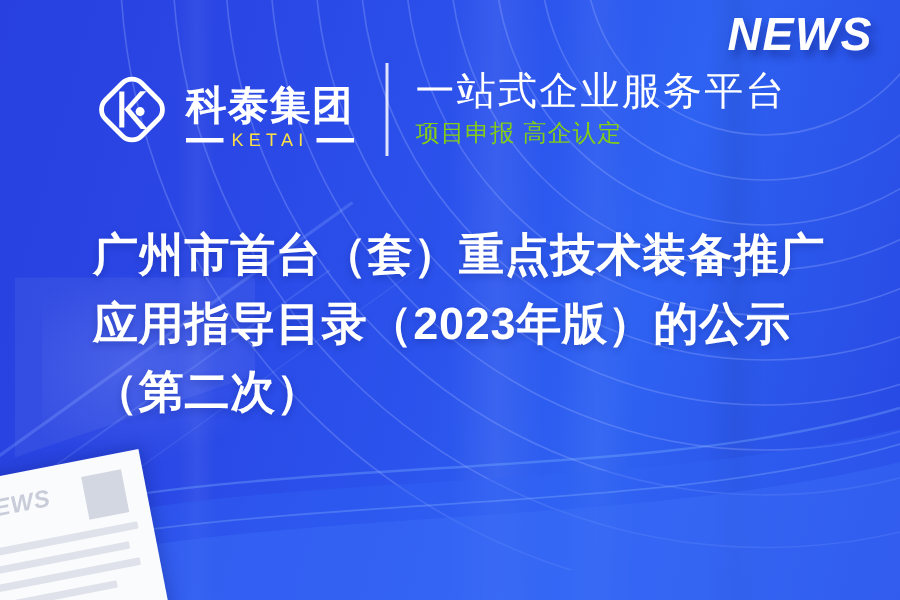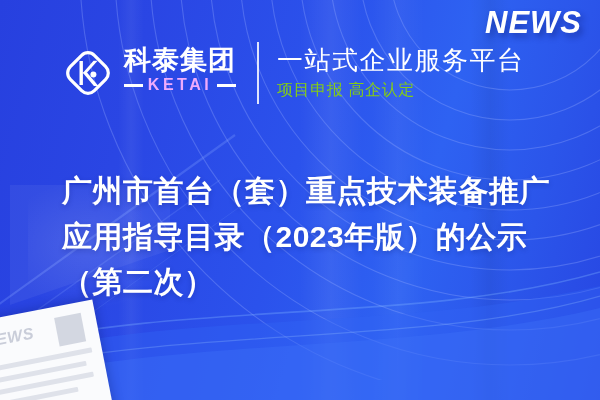--- a/index.html
+++ b/index.html
@@ -89,21 +89,21 @@
     position: absolute;
     left: 0;
     top: 34px;
     width: 600px;
     height: 78px;
     display: flex;
     align-items: center;
   }
   .logo-block {
     display: flex;
-    align-items: flex-start;
+    align-items: flex-end;
     margin-left: 62px;
   }
   .logo-mark {
     width: 52px;
     height: 52px;
     flex: 0 0 auto;
   }
   .logo-words {
     margin-left: 10px;
     display: flex;
@@ -123,23 +123,23 @@
     align-items: center;
     margin-top: 3px;
   }
   .logo-dash {
     height: 3px;
     background: #ffffff;
     flex: 1 1 auto;
     min-width: 9px;
   }
   .logo-en {
-    color: #f0abfc;
-    font-size: 16px;
-    font-weight: bold;
+    color: #fde047;
+    font-size: 12px;
+    font-weight: normal;
     letter-spacing: 3.5px;
     line-height: 1;
     padding: 0 5px;
     white-space: nowrap;
   }
 
   .divider {
     width: 2px;
     height: 62px;
     background: rgba(255,255,255,0.85);
@@ -181,21 +181,21 @@
     font-weight: bold;
     font-style: italic;
     letter-spacing: 1px;
     text-shadow: 3px 4px 6px rgba(10,25,110,0.45);
   }
 
   
   .title {
     position: absolute;
     left: 62px;
-    top: 168px;
+    top: 148px;
     width: 500px;
     color: #ffffff;
     font-size: 30px;
     font-weight: bold;
     line-height: 1.52;
     letter-spacing: 0.5px;
     text-shadow: 0 2px 5px rgba(12,30,120,0.30);
   }
 
   

